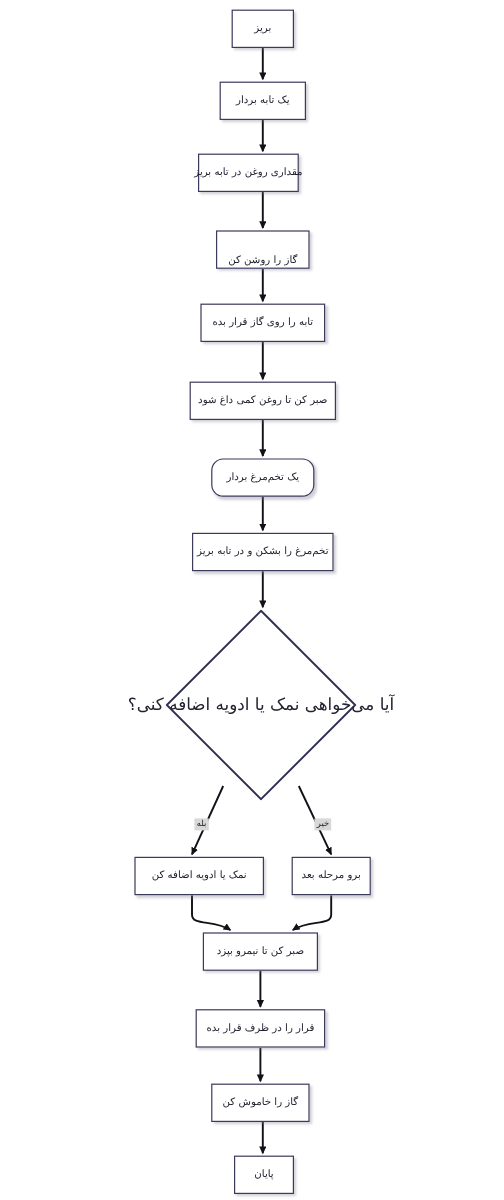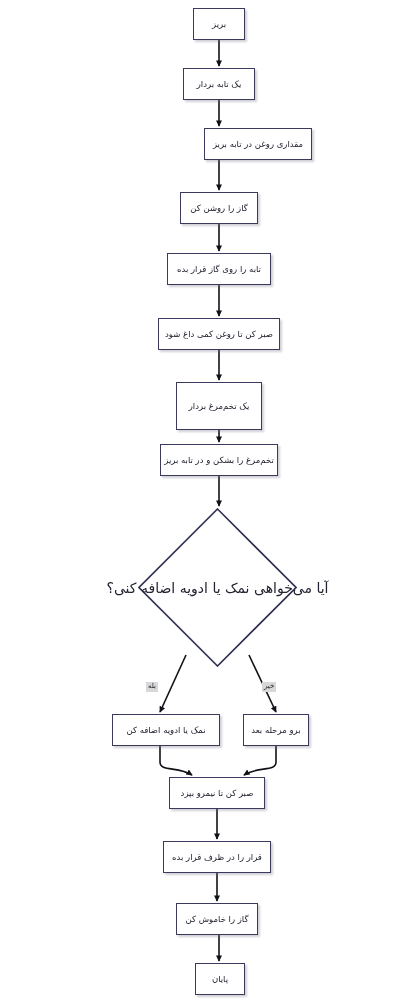--- a/index.html
+++ b/index.html
@@ -103,52 +103,52 @@
 </svg>
 
 <div class="node" style="left:193px; top:8px; width:52px; height:32px;">
   <span>بریز</span>
 </div>
 
 <div class="node" style="left:183px; top:68px; width:72px; height:32px;">
   <span>یک تابه بردار</span>
 </div>
 
-<div class="node" style="left:165px; top:128px; width:108px; height:32px;margin-left:39px;">
+<div class="node" style="left:165px; top:128px; width:84px; height:32px;">
   <span>مقداری روغن در تابه بریز</span>
 </div>
 
-<div class="node" style="left:180px; top:192px; width:78px; height:32px;">
+<div class="node" style="left:180px; top:192px; width:78px; height:32px;align-items:flex-end;">
   <span>گاز را روشن کن</span>
 </div>
 
 <div class="node" style="left:167px; top:253px; width:104px; height:32px;">
   <span>تابه را روی گاز قرار بده</span>
 </div>
 
 <div class="node" style="left:158px; top:318px; width:122px; height:32px;">
   <span>صبر کن تا روغن کمی داغ شود</span>
 </div>
 
-<div class="node" style="left:176px; top:382px; width:86px; height:48px;">
+<div class="node" style="left:176px; top:382px; width:86px; height:32px;border-radius:10px;">
   <span>یک تخم‌مرغ بردار</span>
 </div>
 
 <div class="node" style="left:160px; top:444px; width:118px; height:32px;">
   <span>تخم‌مرغ را بشکن و در تابه بریز</span>
 </div>
 
 <div class="diamond-wrap" style="left:138px; top:508px; width:159px; height:159px;">
   <svg viewBox="0 0 159 159" xmlns="http://www.w3.org/2000/svg">
     <polygon points="79.5,1 158,79.5 79.5,158 1,79.5" fill="#ffffff" stroke="#2f2f52" stroke-width="1.6"></polygon>
   </svg>
   <div class="diamond-label">آیا می‌خواهی نمک یا ادویه اضافه کنی؟</div>
 </div>
 
-<div class="edge-label" style="left:146px; top:682px;font-family:Liberation Serif, serif;">
+<div class="edge-label" style="left:162px; top:682px;font-family:Liberation Serif, serif;">
   <span>بله</span>
 </div>
 
 <div class="edge-label" style="left:262px; top:682px;">
   <span>خیر</span>
 </div>
 
 <div class="node" style="left:112px; top:714px; width:108px; height:32px;">
   <span>نمک یا ادویه اضافه کن</span>
 </div>

